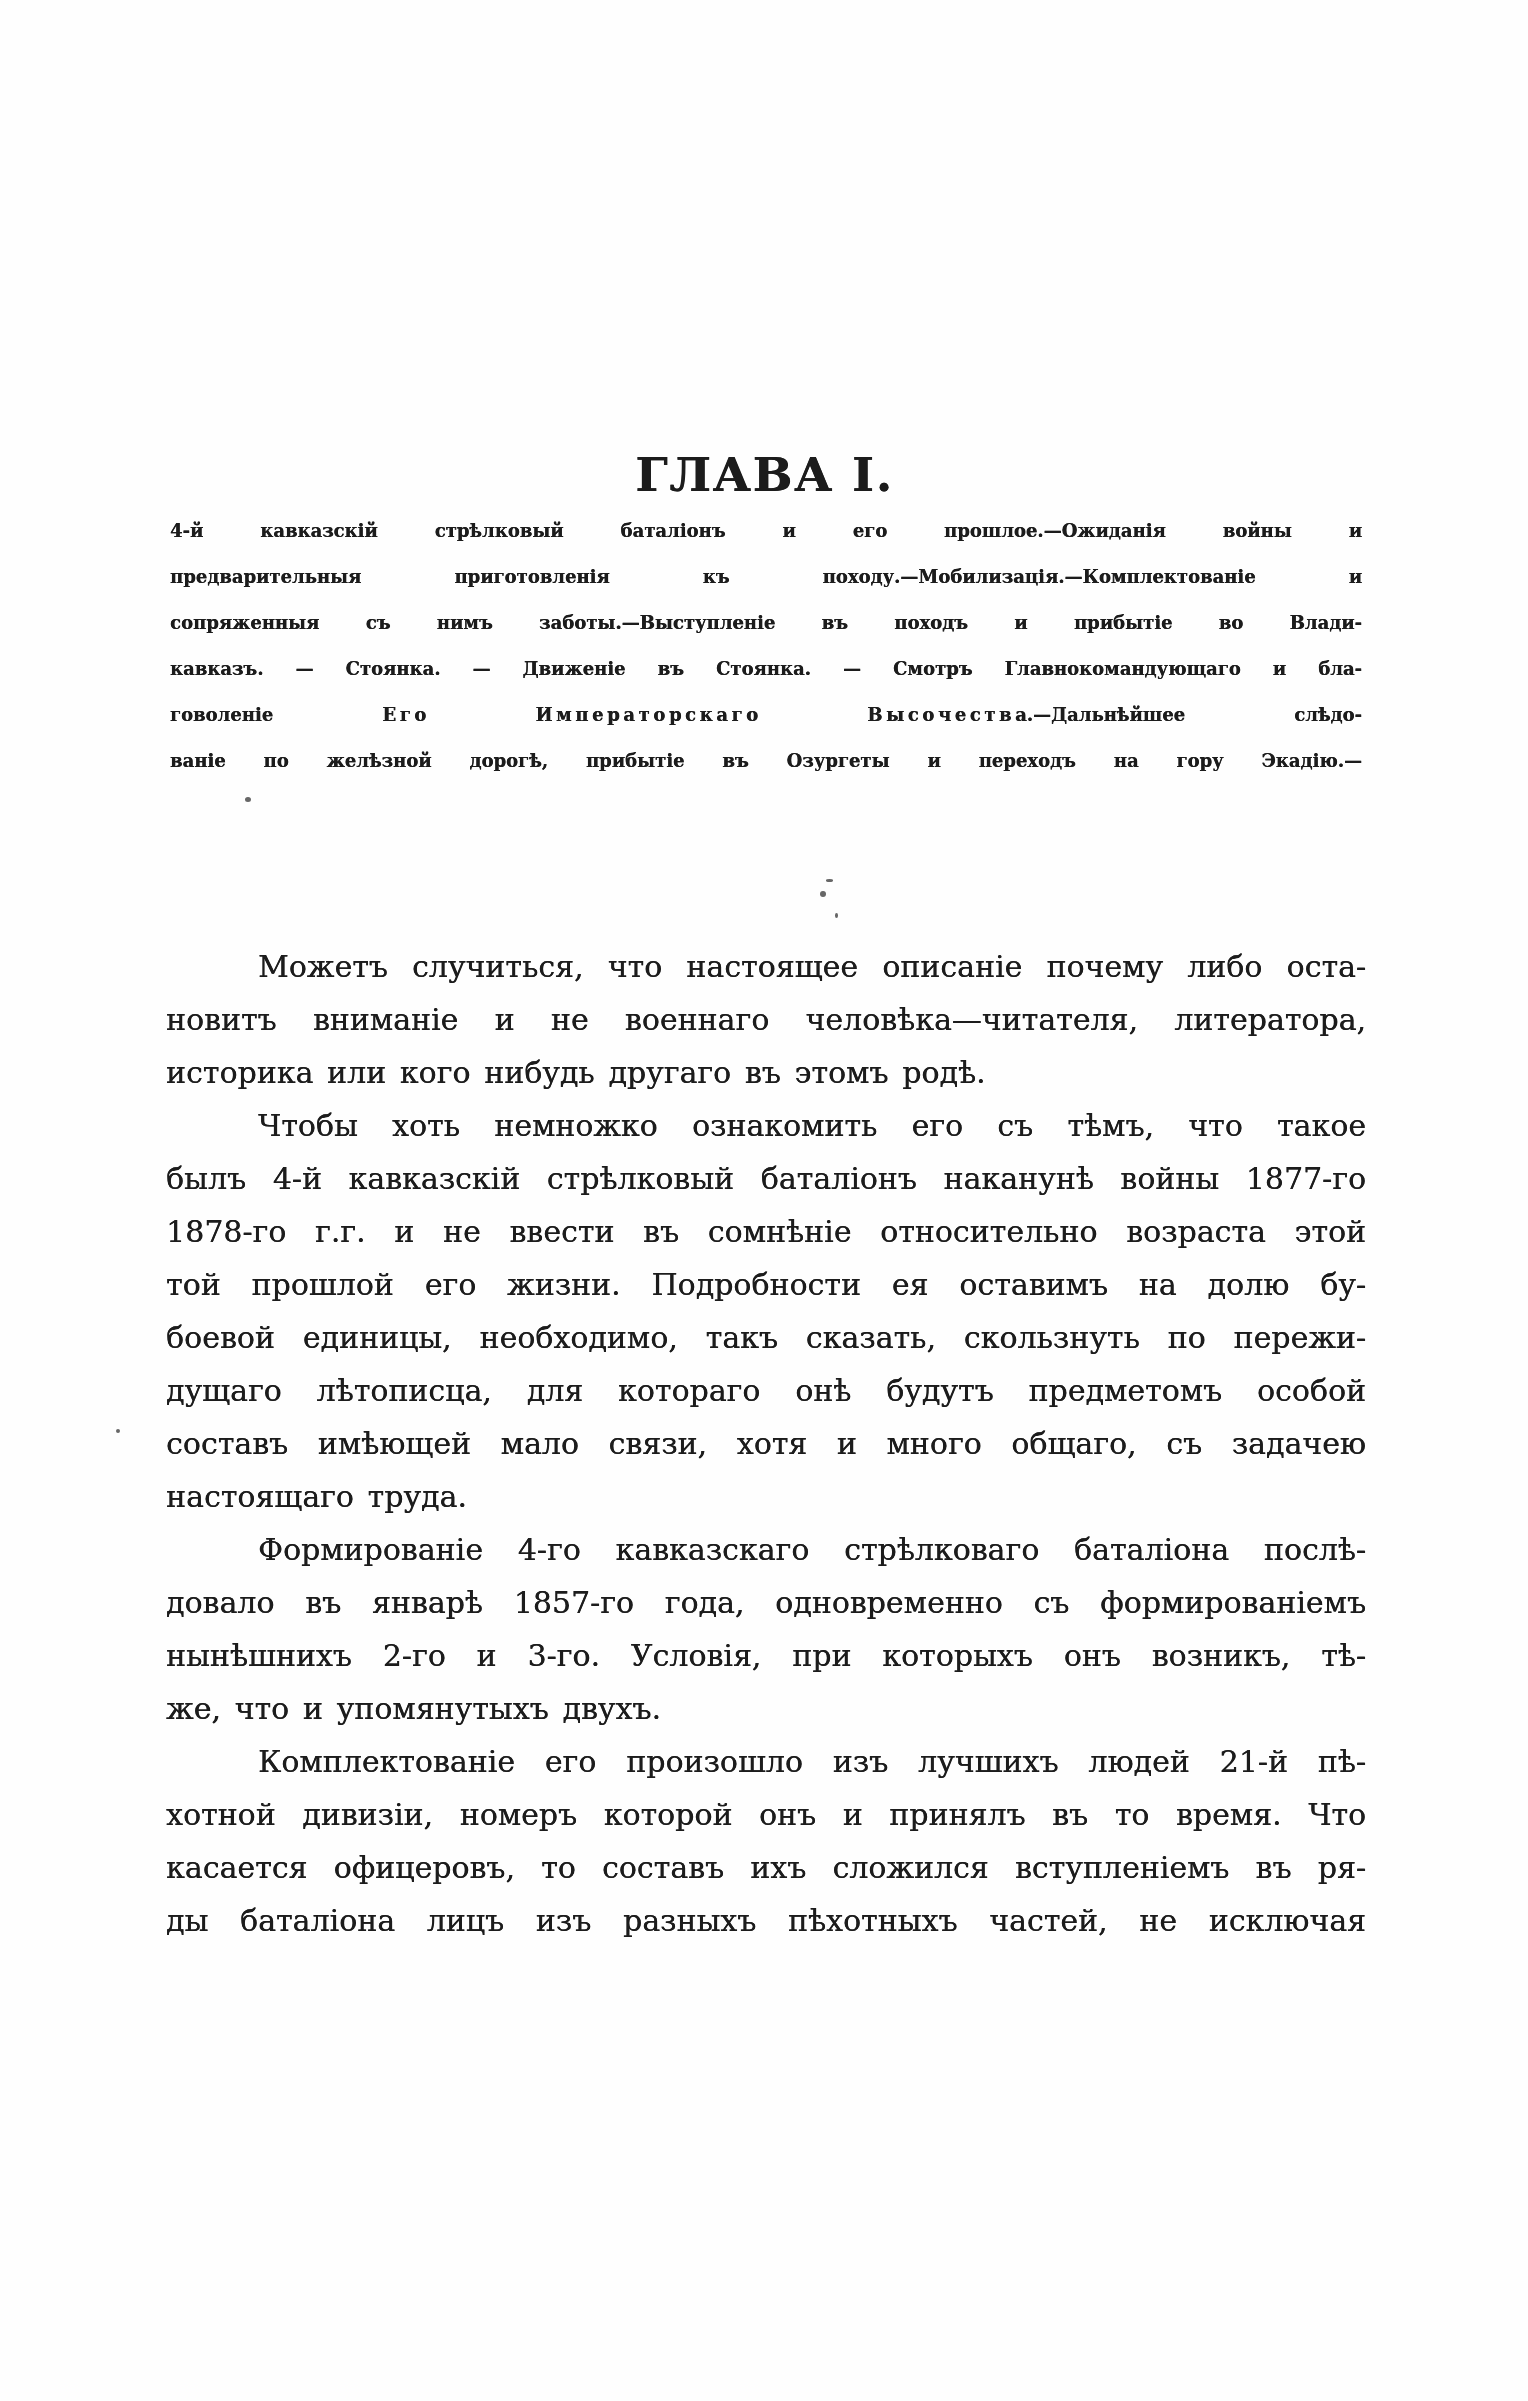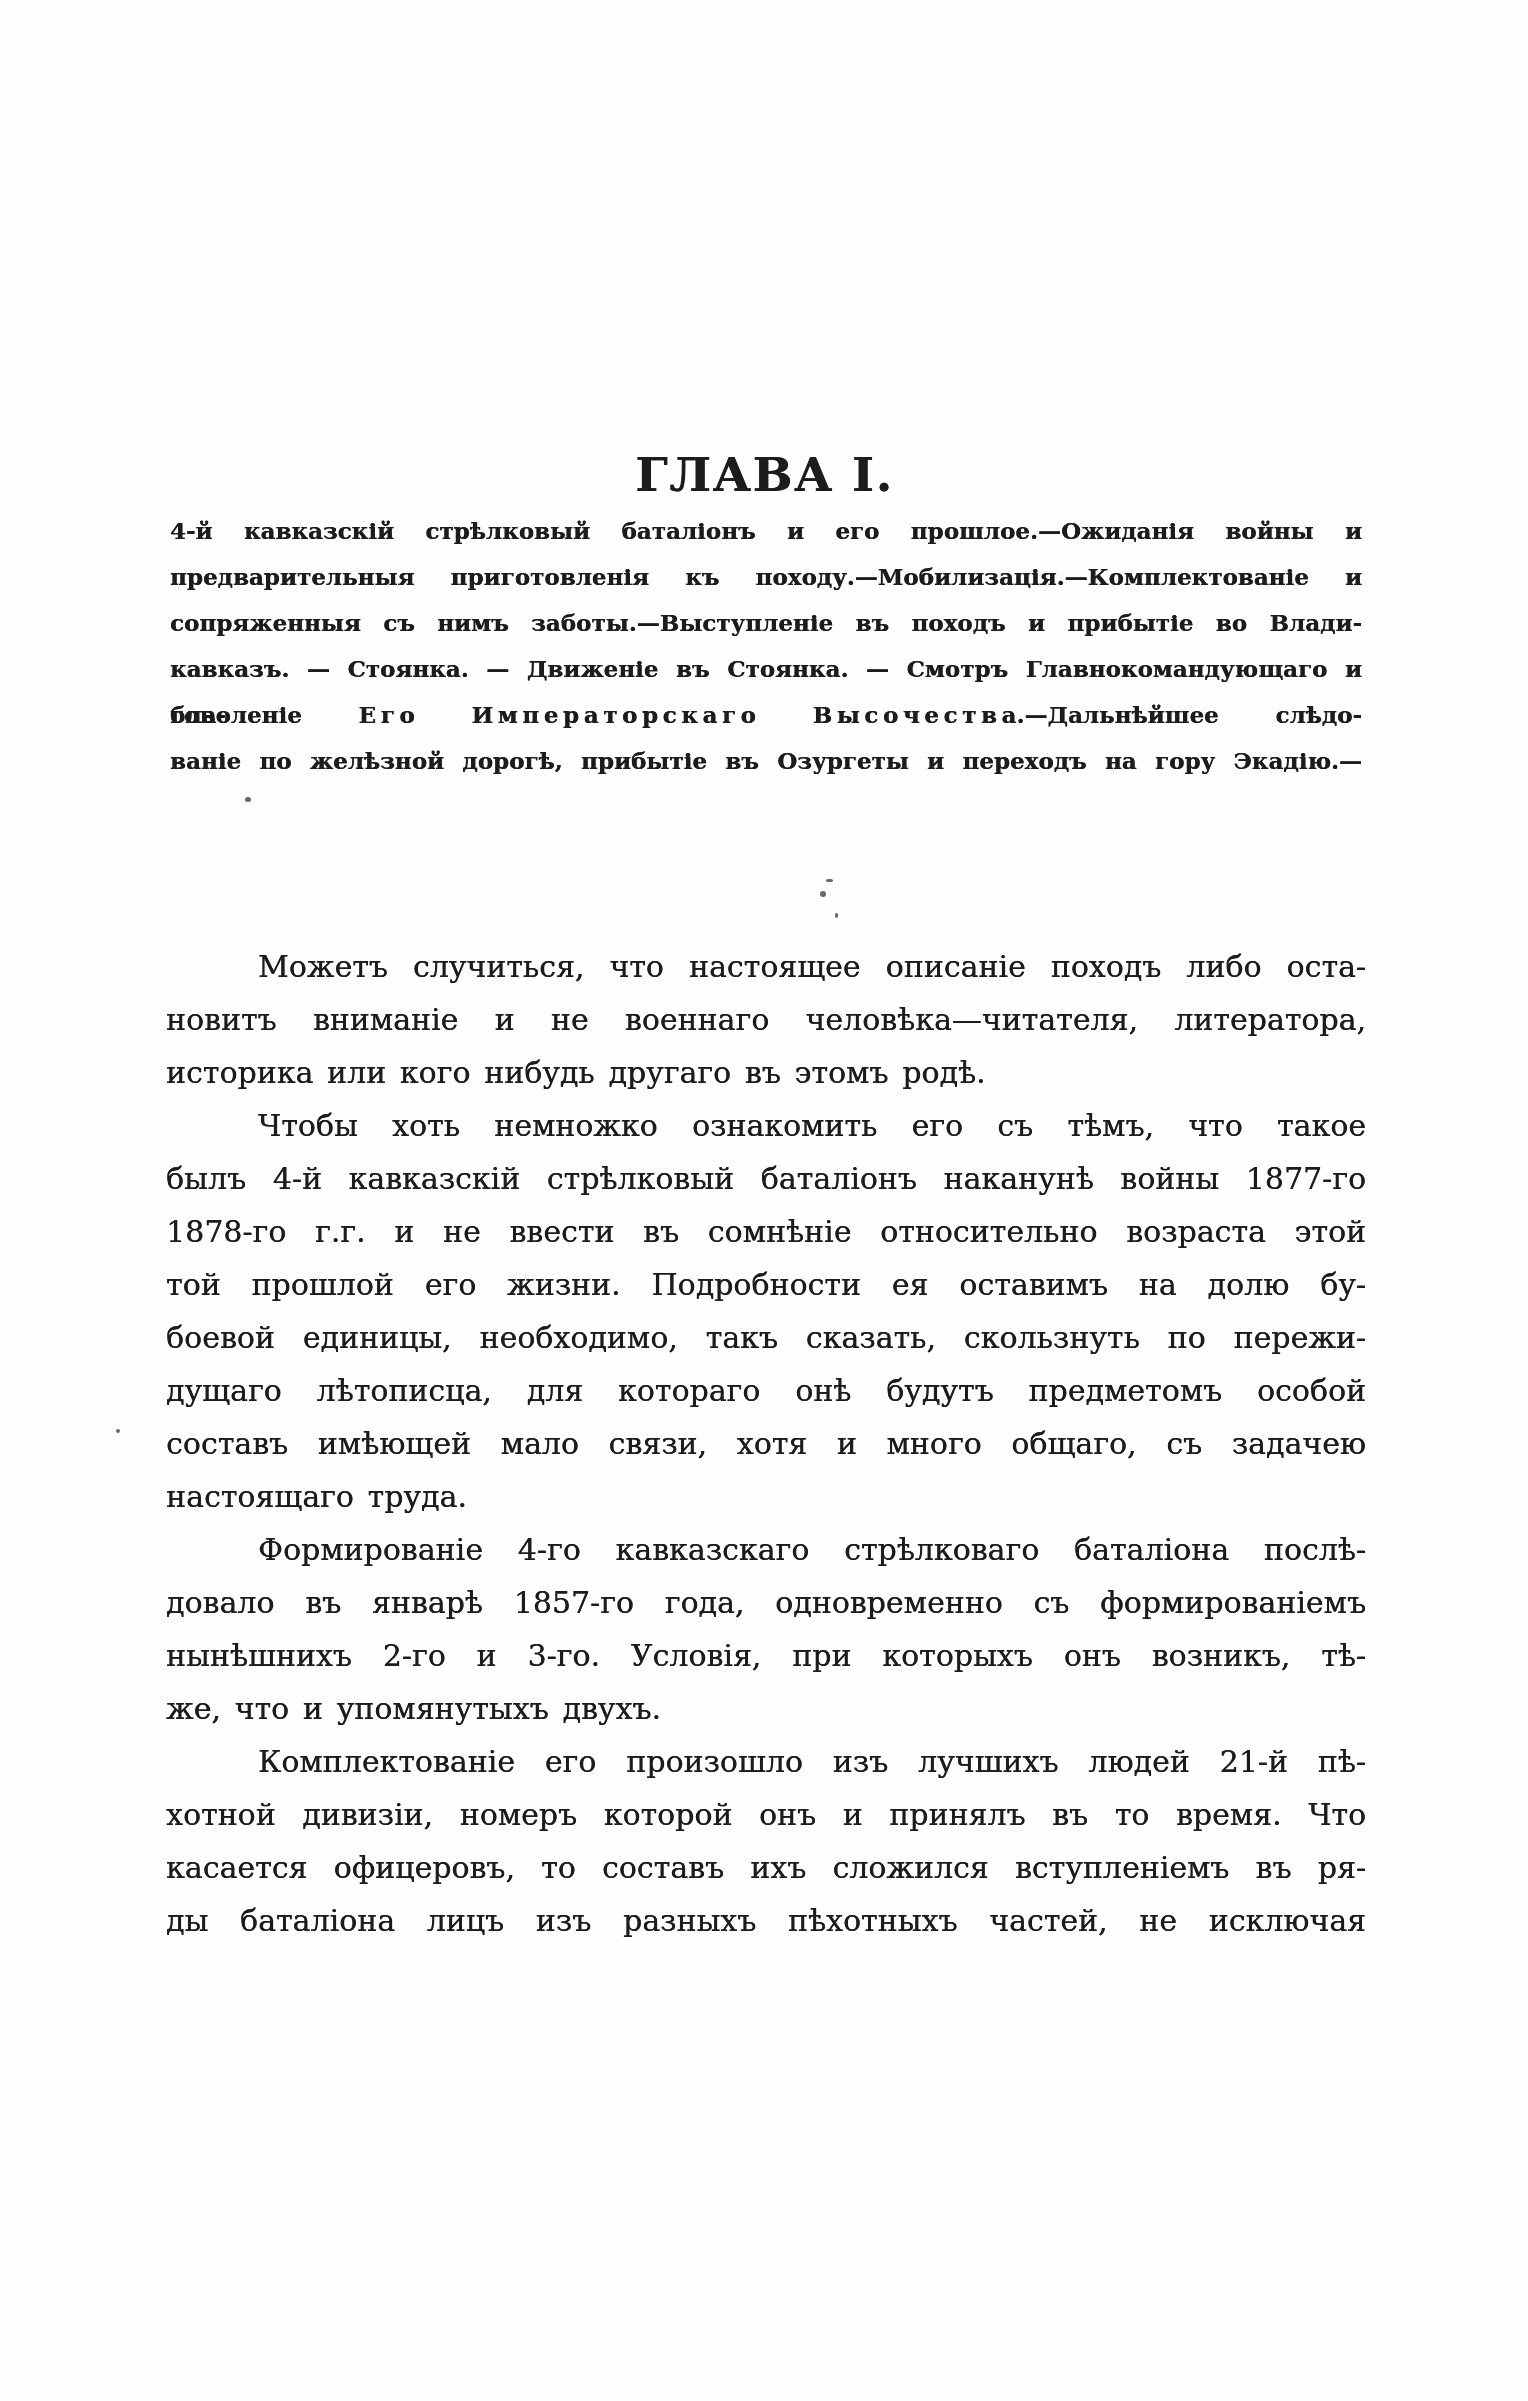--- a/index.html
+++ b/index.html
@@ -26,21 +26,21 @@
     font-size: 47px;
     line-height: 1;
     font-weight: 700;
     letter-spacing: 1.7px;
   }
   .summary {
     position: absolute;
     left: 170px;
     top: 508px;
     width: 1192px;
-    font-size: 23px;
+    font-size: 18px;
     font-weight: 700;
     word-spacing: 0.24em;
   }
   .summary .tline {
     height: 46px;
     line-height: 46px;
   }
   .body-text {
     position: absolute;
     left: 166px;
@@ -79,21 +79,21 @@
       <div class="tline">4-й кавказскій стрѣлковый баталіонъ и его прошлое.—Ожиданія войны и</div>
       <div class="tline">предварительныя приготовленія къ походу.—Мобилизація.—Комплектованіе и</div>
       <div class="tline">сопряженныя съ нимъ заботы.—Выступленіе въ походъ и прибытіе во Влади-</div>
       <div class="tline">кавказъ. — Стоянка. — Движеніе въ Стоянка. — Смотръ Главнокомандующаго и бла-</div>
       <div class="tline">говоленіе Е г о И м п е р а т о р с к а г о В ы с о ч е с т в а.—Дальнѣйшее слѣдо-</div>
       <div class="tline">ваніе по желѣзной дорогѣ, прибытіе въ Озургеты и переходъ на гору Экадію.—</div>
     </div>
 
   <div class="body-text" id="bodytext">
       <div class="para">
-        <div class="tline indent">Можетъ случиться, что настоящее описаніе походъ либо оста-</div>
+        <div class="tline indent">Можетъ случиться, что настоящее описаніе почему либо оста-</div>
         <div class="tline">новитъ вниманіе и не военнаго человѣка—читателя, литератора,</div>
         <div class="tline align-left">историка или кого нибудь другаго въ этомъ родѣ.</div>
       </div>
       <div class="para">
         <div class="tline indent">Чтобы хоть немножко ознакомить его съ тѣмъ, что такое</div>
         <div class="tline">былъ 4-й кавказскій стрѣлковый баталіонъ наканунѣ войны 1877-го</div>
         <div class="tline">1878-го г.г. и не ввести въ сомнѣніе относительно возраста этой</div>
         <div class="tline">той прошлой его жизни. Подробности ея оставимъ на долю бу-</div>
         <div class="tline">боевой единицы, необходимо, такъ сказать, скользнуть по пережи-</div>
         <div class="tline">дущаго лѣтописца, для котораго онѣ будутъ предметомъ особой</div>

